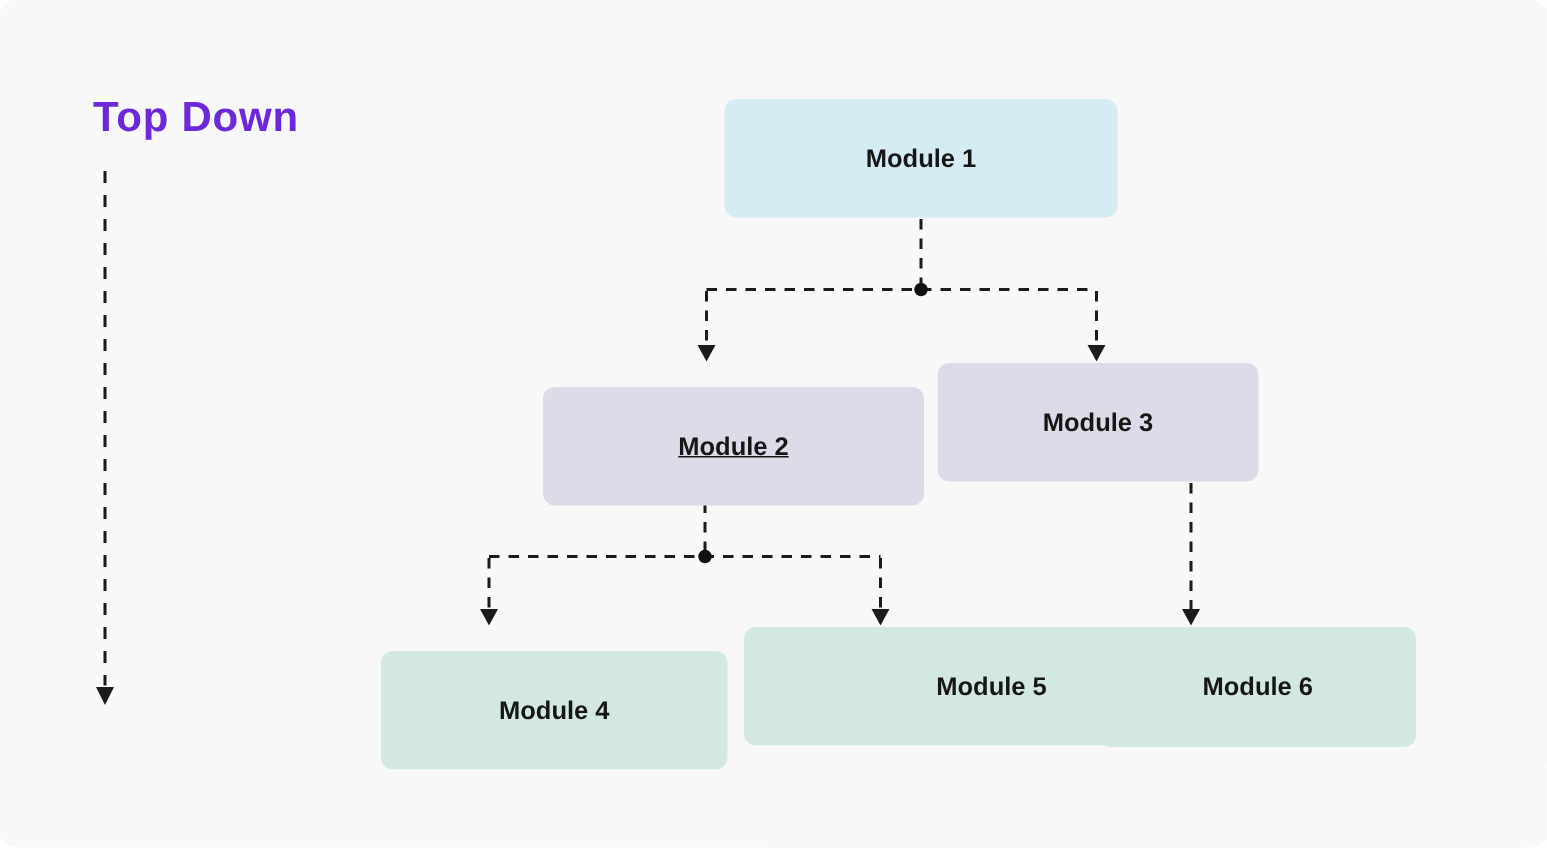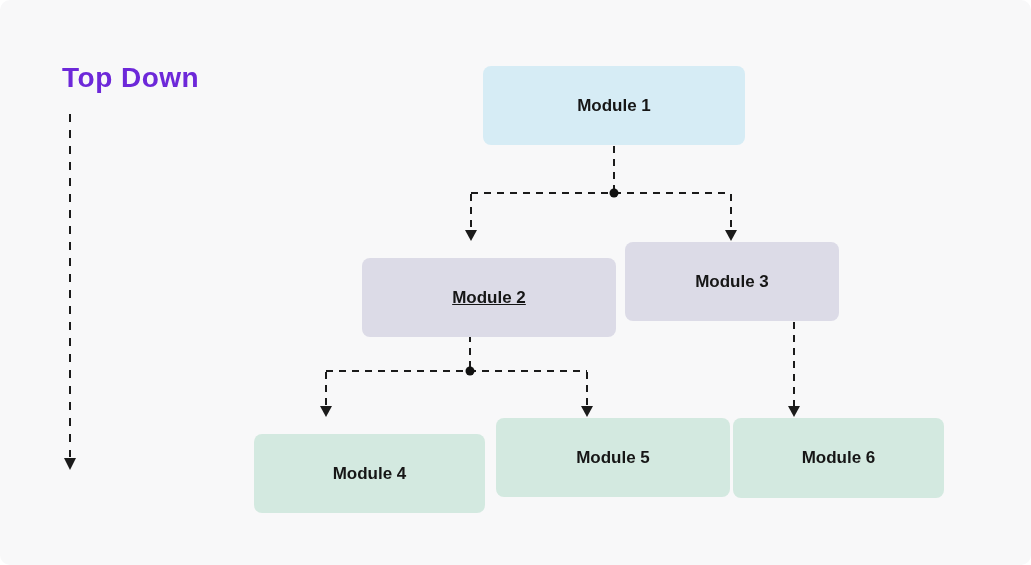--- a/index.html
+++ b/index.html
@@ -62,21 +62,21 @@
     align-items: center;
     justify-content: center;
     font-size: 17px;
     font-weight: 700;
     color: #161616;
   }
   .m1 { left: 483px; top: 66px;  width: 262px; height: 79px; }
   .m2 { left: 362px; top: 258px; width: 254px; height: 79px; text-decoration: underline; }
   .m3 { left: 625px; top: 242px; width: 214px; height: 79px; }
   .m4 { left: 254px; top: 434px; width: 231px; height: 79px; }
-  .m5 { left: 496px; top: 418px; width: 234px; height: 79px; }
+  .m5 { left: 496px; top: 418px; width: 234px; height: 79px; padding-left: 48px; }
   .m6 { left: 733px; top: 418px; width: 211px; height: 80px; text-align: center; }
 </style>
 </head>
 <body>
 
 <div class="canvas" style="background: rgb(248, 248, 249);">
 
   <h1 class="title">Top Down</h1>
 
   <svg class="connector-layer" viewBox="0 0 1031 565" xmlns="http://www.w3.org/2000/svg">

